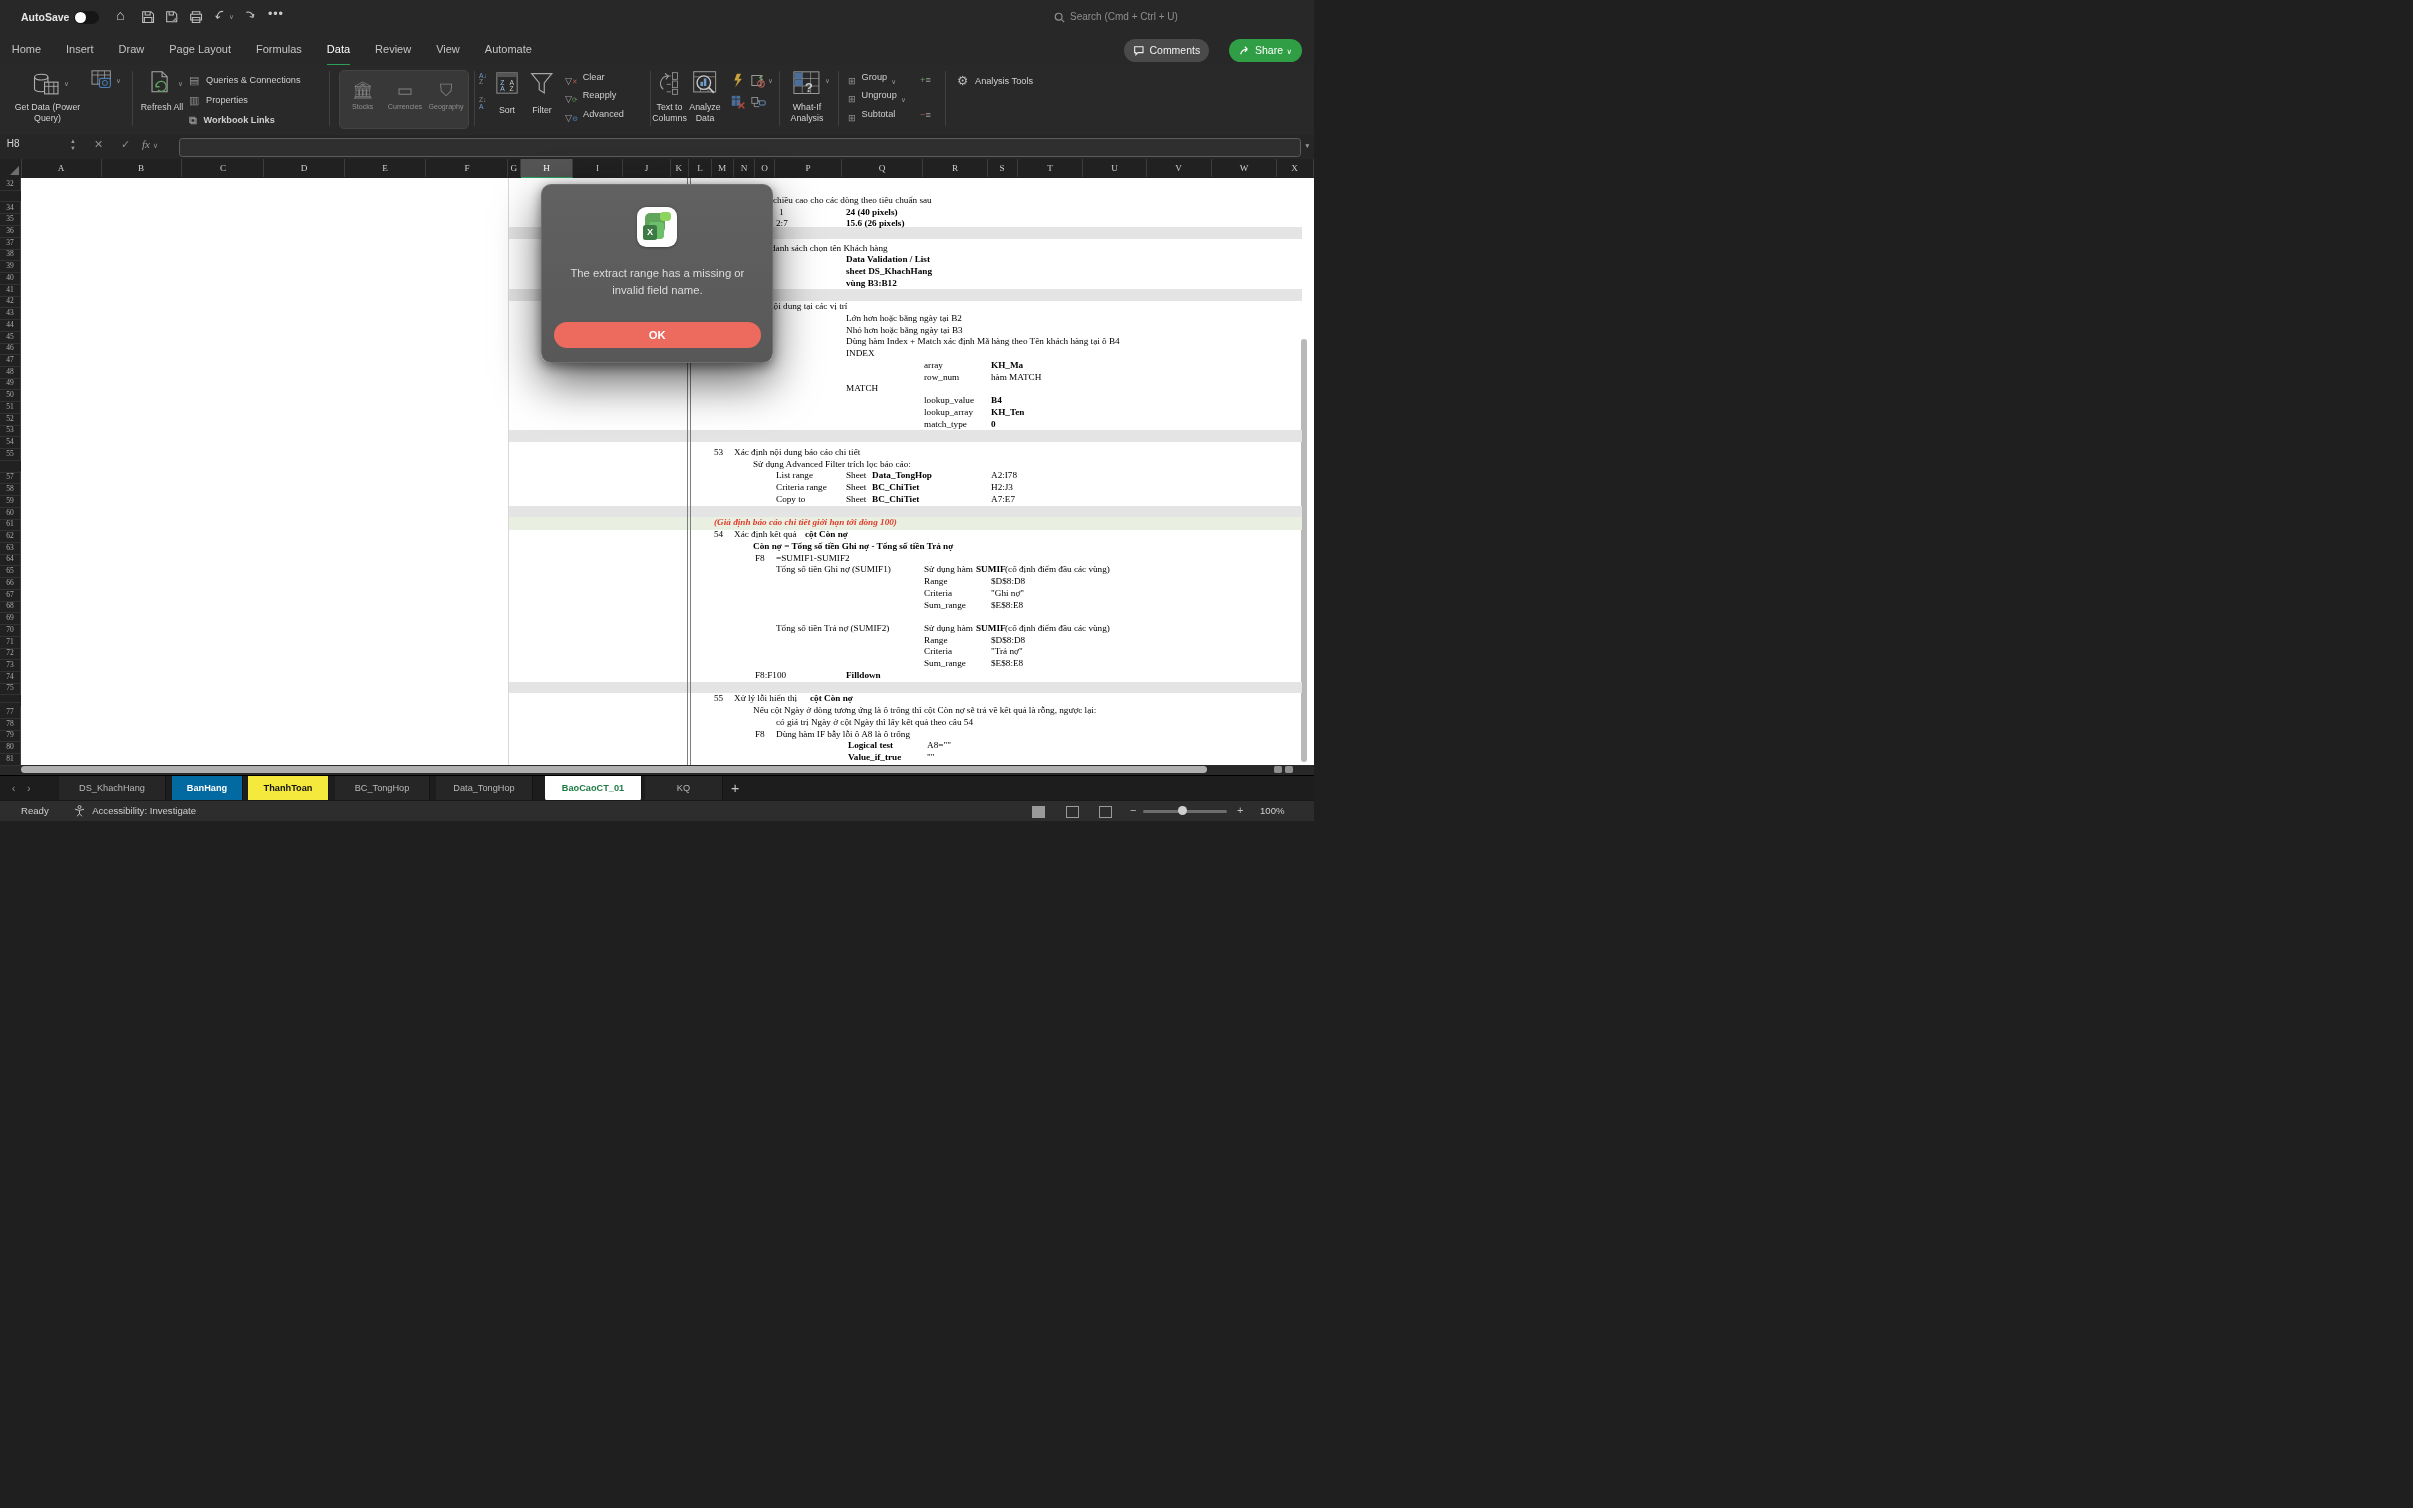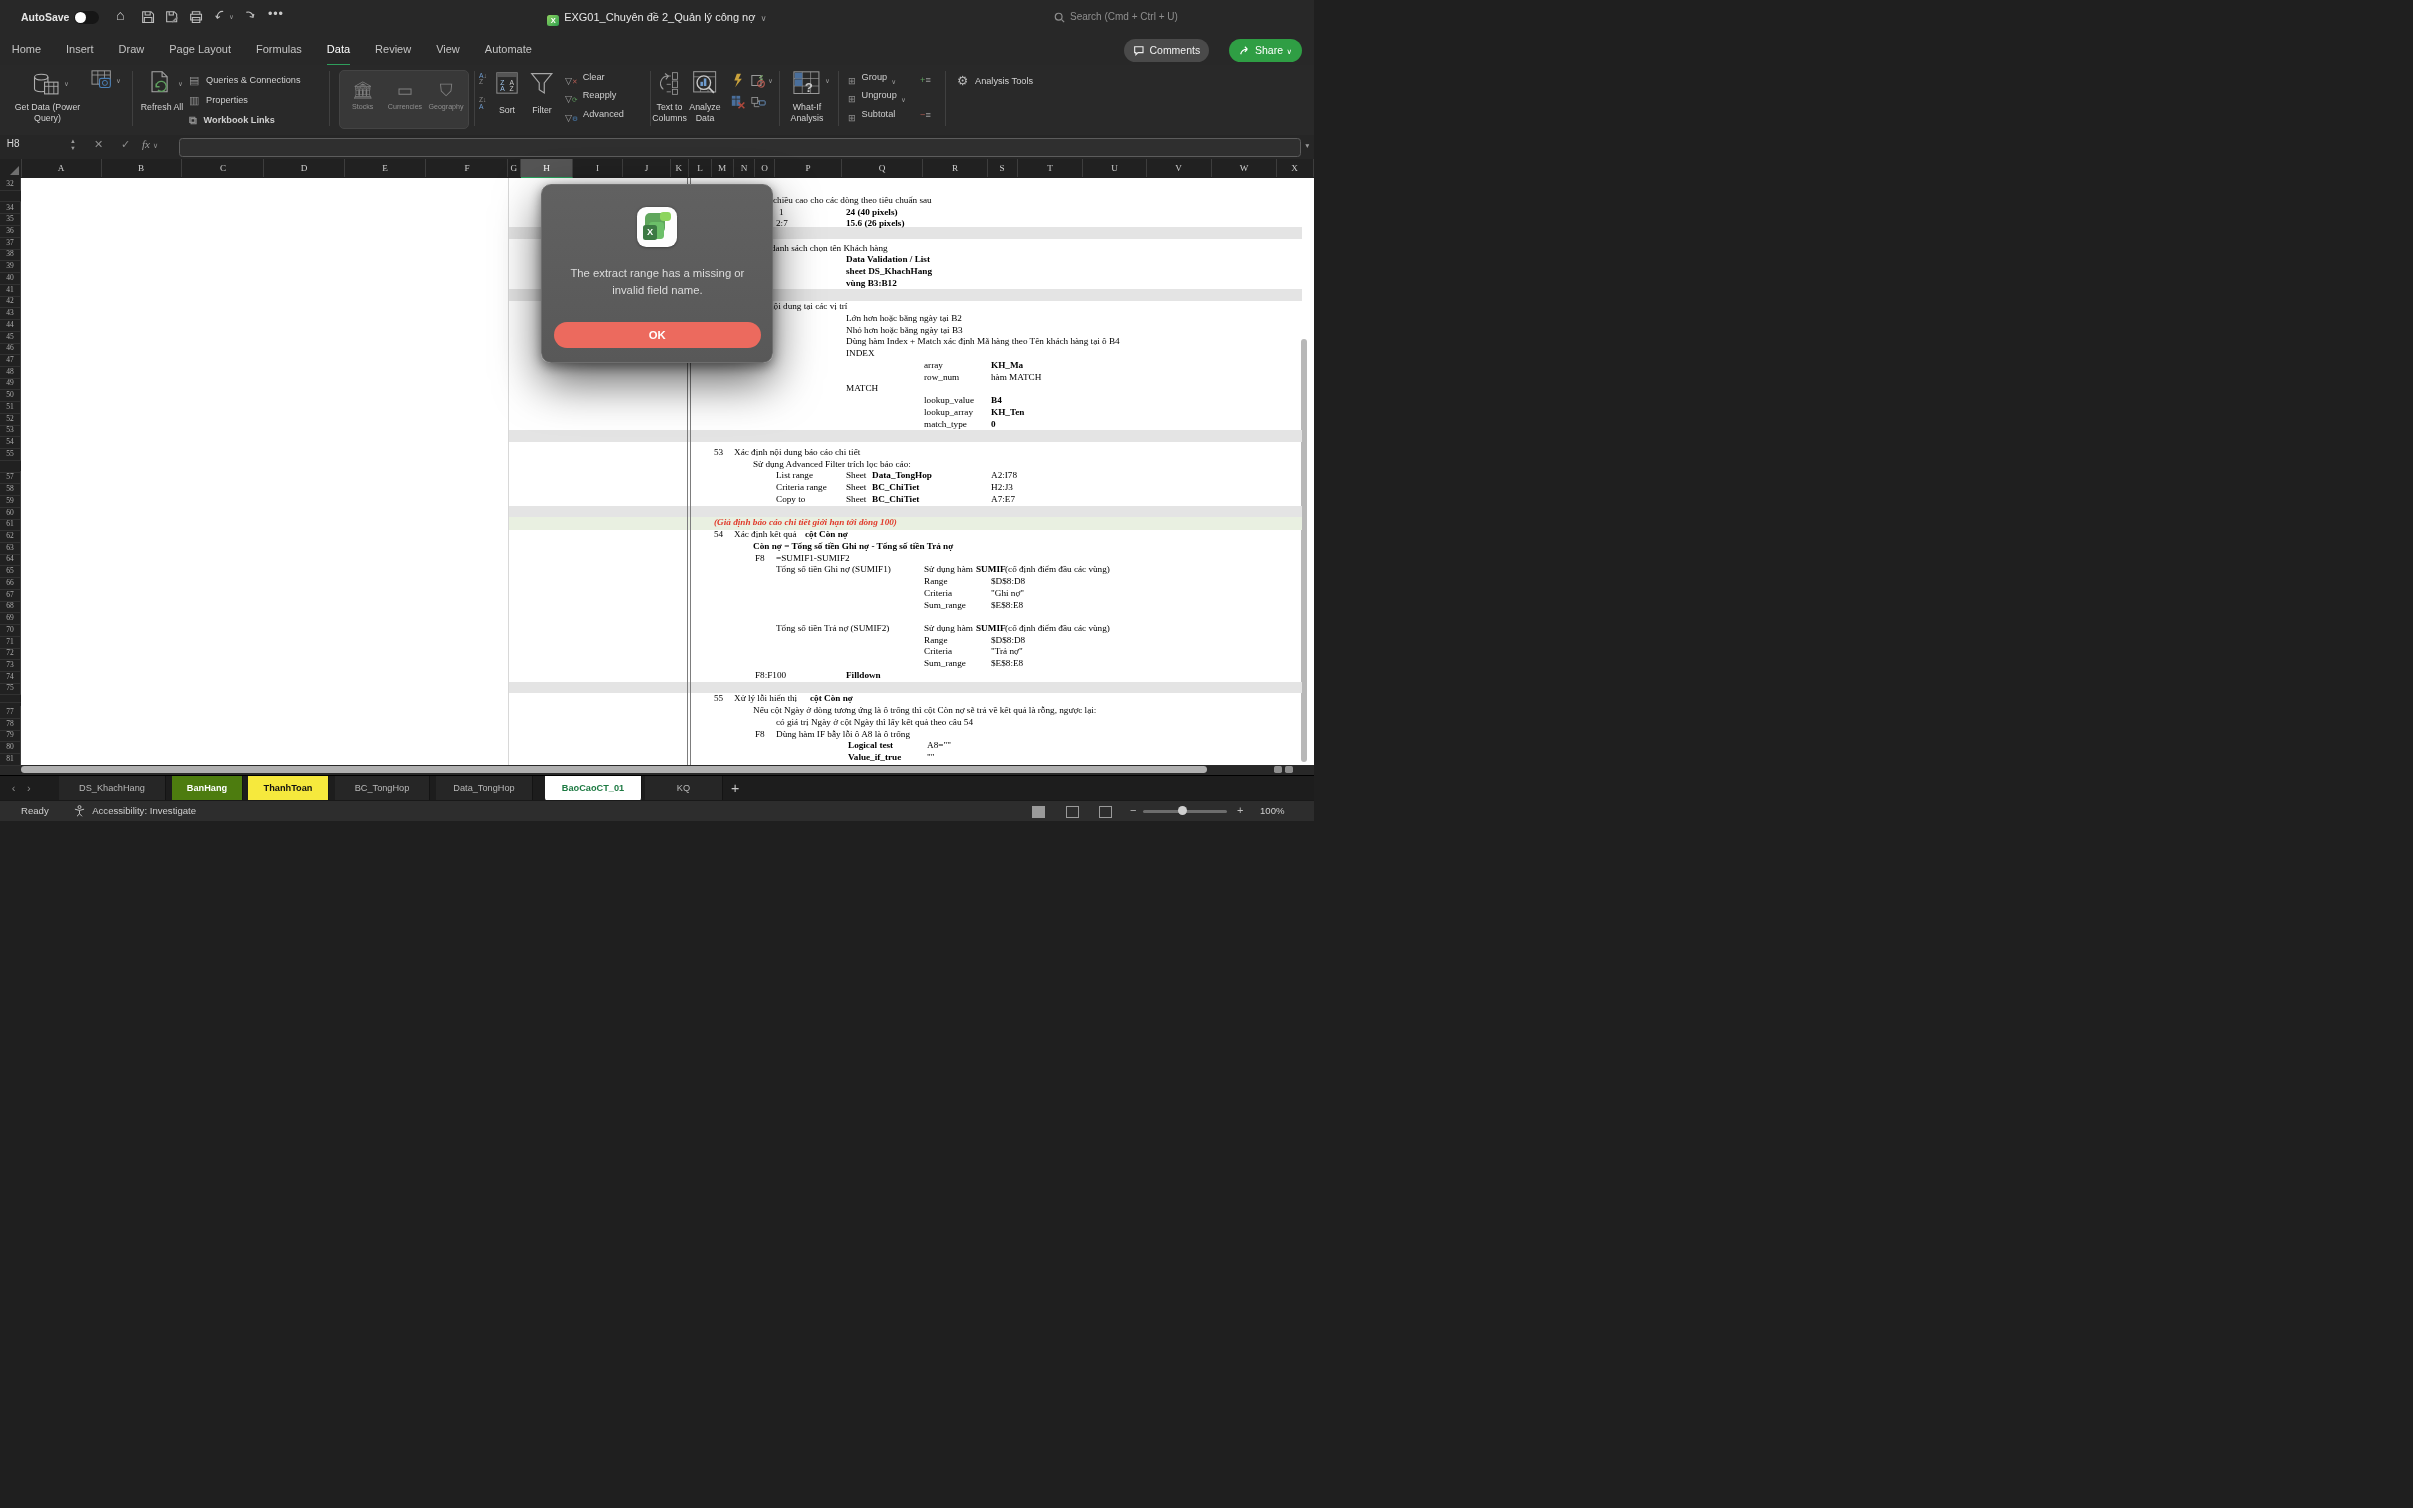--- a/index.html
+++ b/index.html
@@ -92,21 +92,21 @@
     color:#fff;font-size:11.3px;font-weight:600;text-align:center;line-height:26px;}
 
   
   #hscroll-track{left:21px;top:766px;width:1274px;height:6.7px;}
   #hscroll{position:absolute;left:0;top:0;width:1186px;height:6.7px;background:#b0b0b0;border-radius:3.4px;}
   .hs-btn{position:absolute;top:0;width:7.5px;height:6.7px;background:#8f8f8f;border-radius:1.7px;}
   #tabsbar{left:0;top:775px;width:1314px;height:25px;background:#1d1d1d;border-top:0.8px solid #000;}
   .tabnav{position:absolute;top:0;color:#8b8b8b;font-size:11px;line-height:25px;}
   .sheettab{position:absolute;top:0;height:25px;font-size:9.2px;text-align:center;line-height:25px;
     color:#b9b9b9;background:#262626;border-right:0.8px solid #141414;}
-  .sheettab.green{background:#4d7c0f;color:#fff;font-weight:600;}
+  .sheettab.green{background:#0369a1;color:#fff;font-weight:600;}
   .sheettab.yellow{background:#f6e93d;color:#111;font-weight:600;}
   .sheettab.active{background:#ffffff;color:#1e7a43;font-weight:700;border-radius:0 0 3.4px 3.4px;}
   #tab-add{position:absolute;top:0;color:#c9c9c9;font-size:14.2px;line-height:25px;}
   #statusbar{left:0;top:800px;width:1314px;height:21px;background:#2d2d2d;border-top:0.8px solid #191919;}
   #status-ready{left:21px;top:4.2px;color:#cfcfcf;font-size:9.6px;}
   #status-acc{left:74px;top:4.2px;color:#cfcfcf;font-size:9.6px;}
   #status-acc svg{vertical-align:-2.5px;margin-right:5px;}
   .viewic{position:absolute;top:5px;width:11px;height:10px;border:0.8px solid #9a9a9a;}
   #zoom-minus{left:1130px;top:3.4px;color:#bdbdbd;font-size:11px;}
   #zoom-track{left:1143px;top:9.2px;width:84px;height:2.5px;background:#6d6d6d;border-radius:1.7px;}
@@ -136,23 +136,20 @@
         <path class="tbsvg" d="M4 5 v-3 h9 v3 M2 5 h13 v7 h-13 z M4 9 h9 v6 h-9 z" fill="none" stroke="#bdbdbd"></path>
       </svg>
     <svg class="abs" style="left:214px;top:9.2px;" width="13.4" height="15" viewBox="0 0 16 18">
         <path d="M11 3 a6 6 0 0 0 -7 6 l0 1 M2 8 l2 3 3 -2" fill="none" stroke="#bdbdbd" stroke-width="1.4"></path>
       </svg>
     <span class="abs chev9" style="left:229px;top:13.4px;">∨</span>
     <svg class="abs" style="left:243px;top:9.2px;" width="13.4" height="15" viewBox="0 0 16 18">
         <path d="M4 4 a6 6 0 0 1 8 5 M13 6 l-1 4 -4 -1" fill="none" stroke="#bdbdbd" stroke-width="1.4"></path>
       </svg>
     <span class="abs tb-ic" style="left:268px;top:6.7px;letter-spacing:0.8px;">•••</span>
-    <div id="doc-title" class="abs">
-      <span class="xl-badge">X</span><span>EXG01_Chuyên đề 2_Quản lý công nợ</span><span class="chev">∨</span>
-    </div>
     <div id="search-zone" class="abs">
       <svg width="11" height="11" viewBox="0 0 13 13">
           <circle cx="5.5" cy="5.5" r="4" fill="none" stroke="#8f8f8f" stroke-width="1.4"></circle>
           <path d="M9 9 l3 3" stroke="#8f8f8f" stroke-width="1.4"></path>
         </svg><span>Search (Cmd + Ctrl + U)</span>
     </div>
   </div>
 
   <div id="tabrow" class="abs"><span class="rtab">Home</span><span class="rtab">Insert</span><span class="rtab">Draw</span><span class="rtab">Page Layout</span><span class="rtab">Formulas</span><span class="rtab active">Data</span><span class="rtab">Review</span><span class="rtab">View</span><span class="rtab">Automate</span></div>
   <div id="comments-btn" class="abs">

